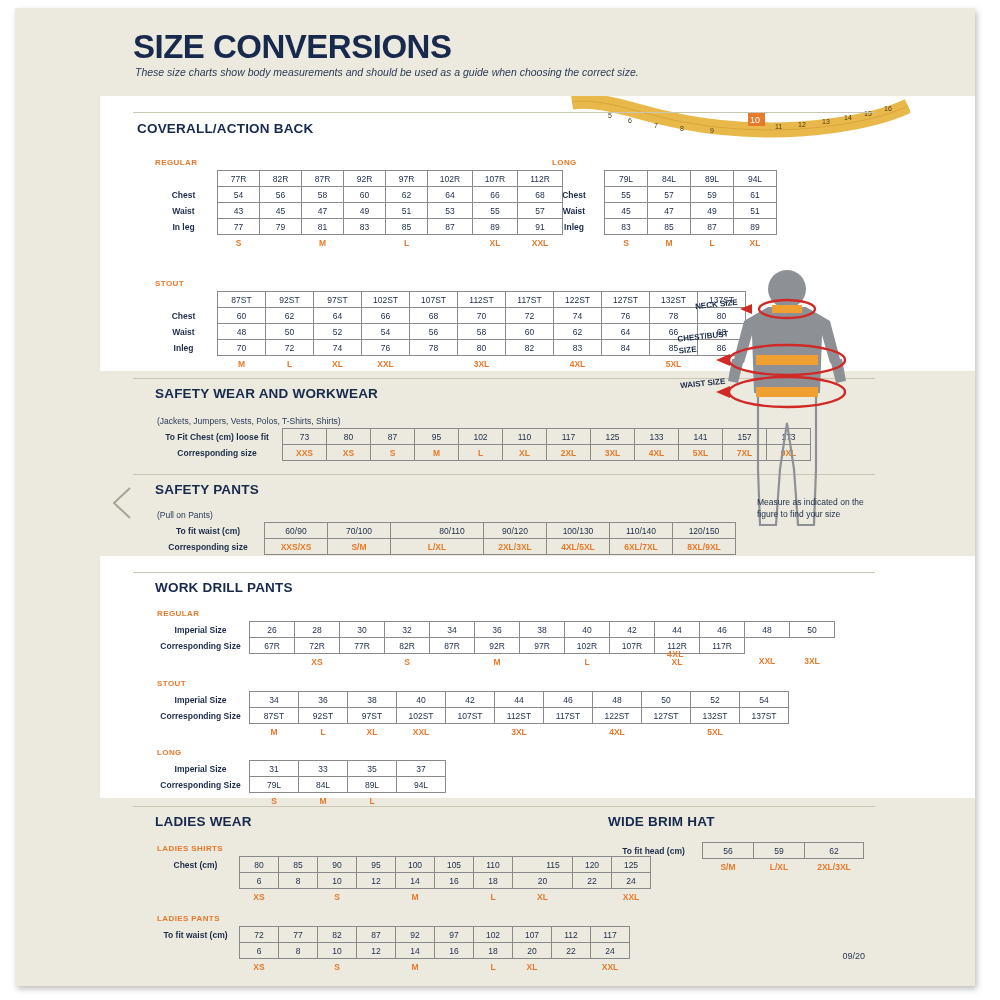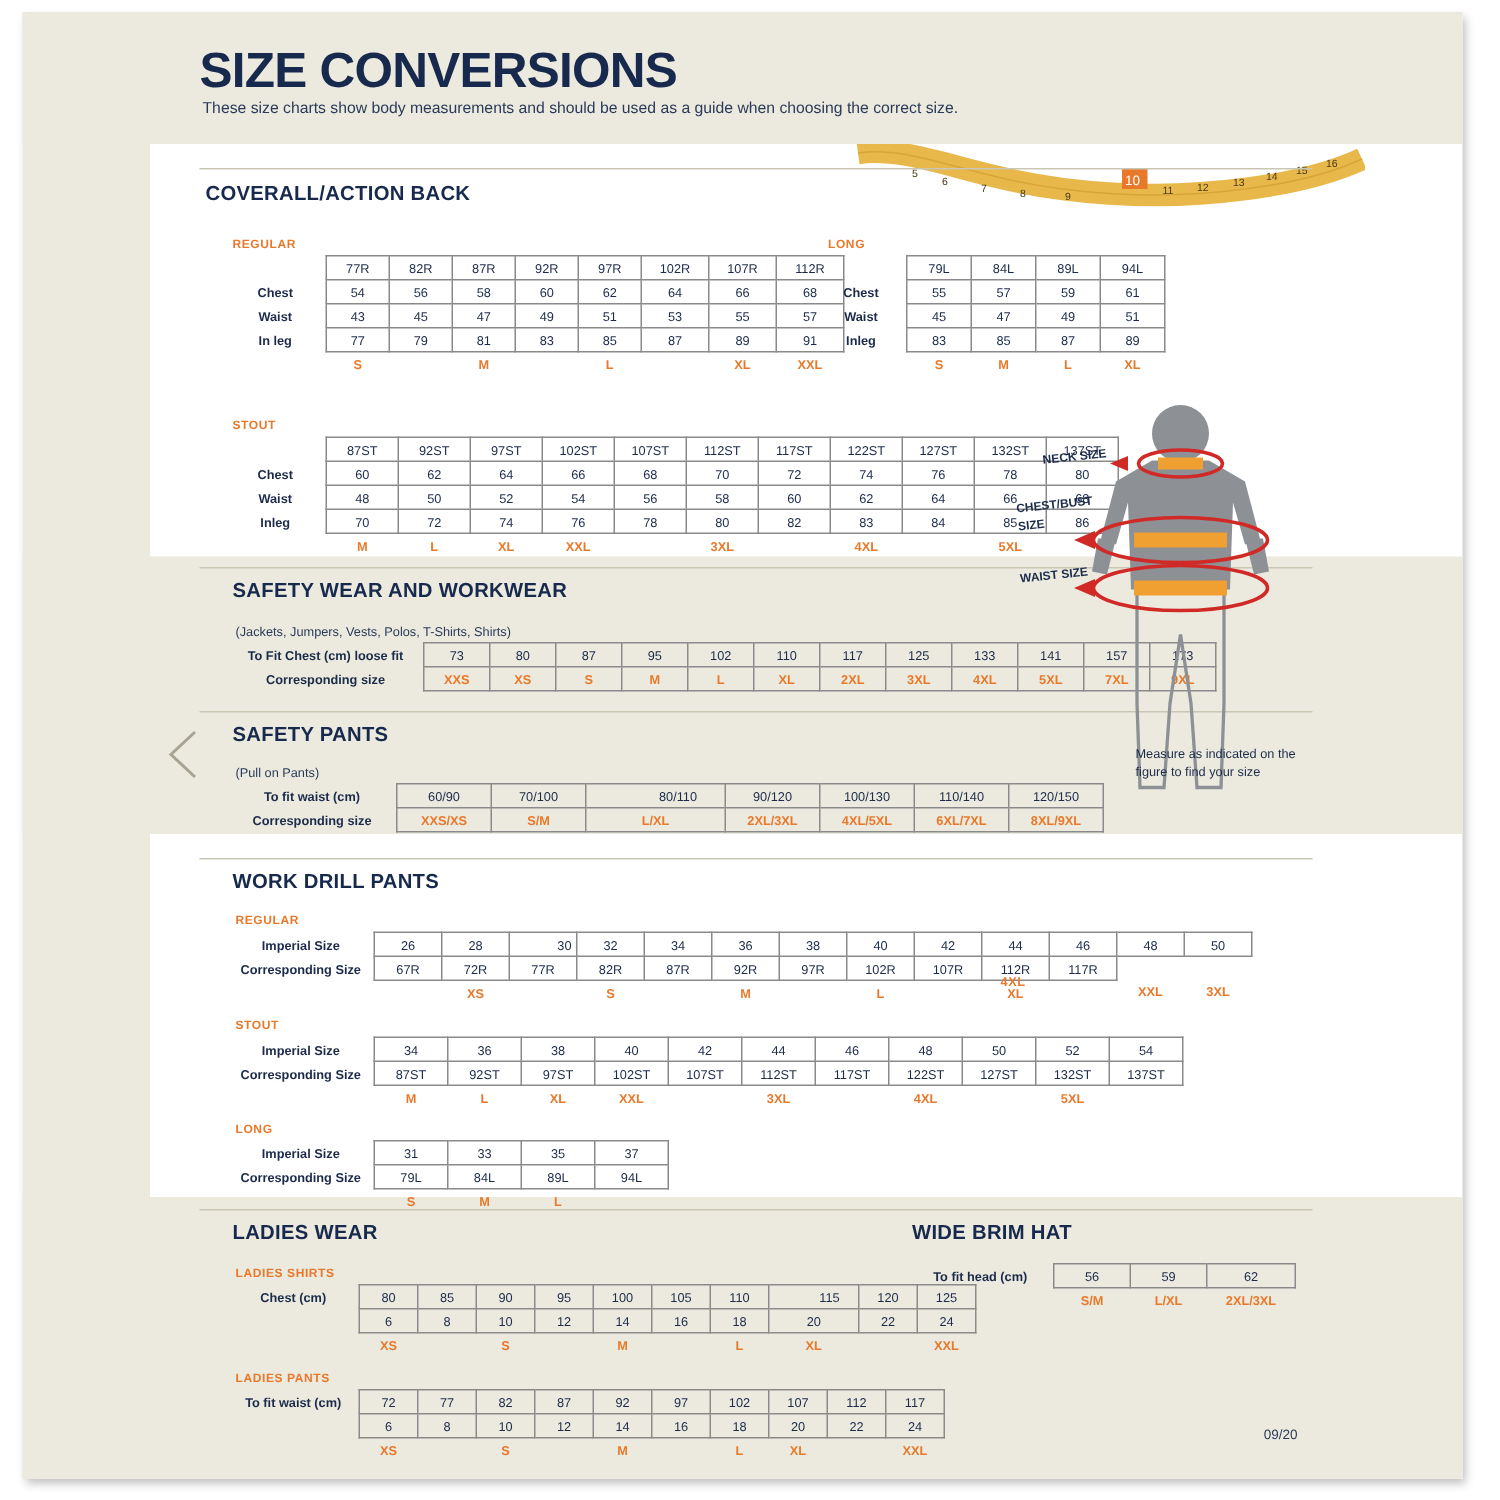--- a/index.html
+++ b/index.html
@@ -6,21 +6,21 @@
   body{width:1000px;height:1000px;font-family:"Liberation Sans",sans-serif;color:#1c2b4a;}
   #page{position:relative;width:1000px;height:1000px;background:#ffffff;overflow:hidden;}
   .sheet{position:absolute;left:15px;top:8px;width:960px;height:978px;background:#ffffff;box-shadow:2px 3px 6px rgba(0,0,0,.25);}
   .leftband{position:absolute;left:0;top:0;width:85px;height:100%;background:#eceade;}
   .topband{position:absolute;left:0;top:0;width:100%;height:88px;background:#eceade;}
   .midband{position:absolute;left:0;top:363px;width:100%;height:185px;background:#eceade;}
   .botband{position:absolute;left:0;top:790px;width:100%;height:188px;background:#eceade;}
   .content{position:absolute;left:0;top:0;width:100%;height:100%;}
 
   h1.title{position:absolute;left:118px;top:20px;margin:0;font-size:33px;font-weight:bold;letter-spacing:-0.5px;color:#17294d;}
-  .subtitle{position:absolute;left:120px;top:58px;font-size:10.5px;color:#2a3a58;}
+  .subtitle{position:absolute;left:120px;top:58px;font-size:10.5px;color:#2a3a58;font-style:italic;}
 
   .sec-title{position:absolute;font-size:13.5px;font-weight:bold;color:#17294d;letter-spacing:.2px;}
   .orange-label{position:absolute;font-size:8px;font-weight:bold;color:#e8792b;letter-spacing:.4px;}
   .note{position:absolute;font-size:8.5px;color:#2a3a58;}
 
   .rule{position:absolute;height:1px;background:#c9c6b4;}
 
   table.grid{position:absolute;border-collapse:collapse;font-size:8.5px;color:#1c2b4a;}
   table.grid td{border:1px solid #8a8a8a;padding:1px 3px;text-align:center;height:13px;line-height:12px;white-space:nowrap;}
   table.grid td.rowhead{text-align:center;font-weight:bold;border:none;padding-right:6px;}
@@ -356,21 +356,21 @@
       <div class="rule" style="left:118px;top:564px;width:742px;"></div>
       <div class="sec-title" style="left:140px;top:572px;">WORK DRILL PANTS</div>
 
       <div class="orange-label" style="left:142px;top:601px;">REGULAR</div>
       <table class="grid" style="left:140px;top:613px;">
         <tbody>
             <tr>
           <td class="rowhead" style="width:85px;">Imperial Size</td>
           <td style="width:38px;">26</td>
           <td style="width:38px;">28</td>
-          <td style="width:38px;text-align:right;">30</td>
+          <td style="width:38px;">30</td>
           <td style="width:38px;">32</td>
           <td style="width:38px;">34</td>
           <td style="width:38px;">36</td>
           <td style="width:38px;">38</td>
           <td style="width:38px;">40</td>
           <td style="width:38px;">42</td>
           <td style="width:38px;">44</td>
           <td style="width:38px;">46</td>
           <td style="width:38px;">48</td>
           <td style="width:38px;">50</td>

